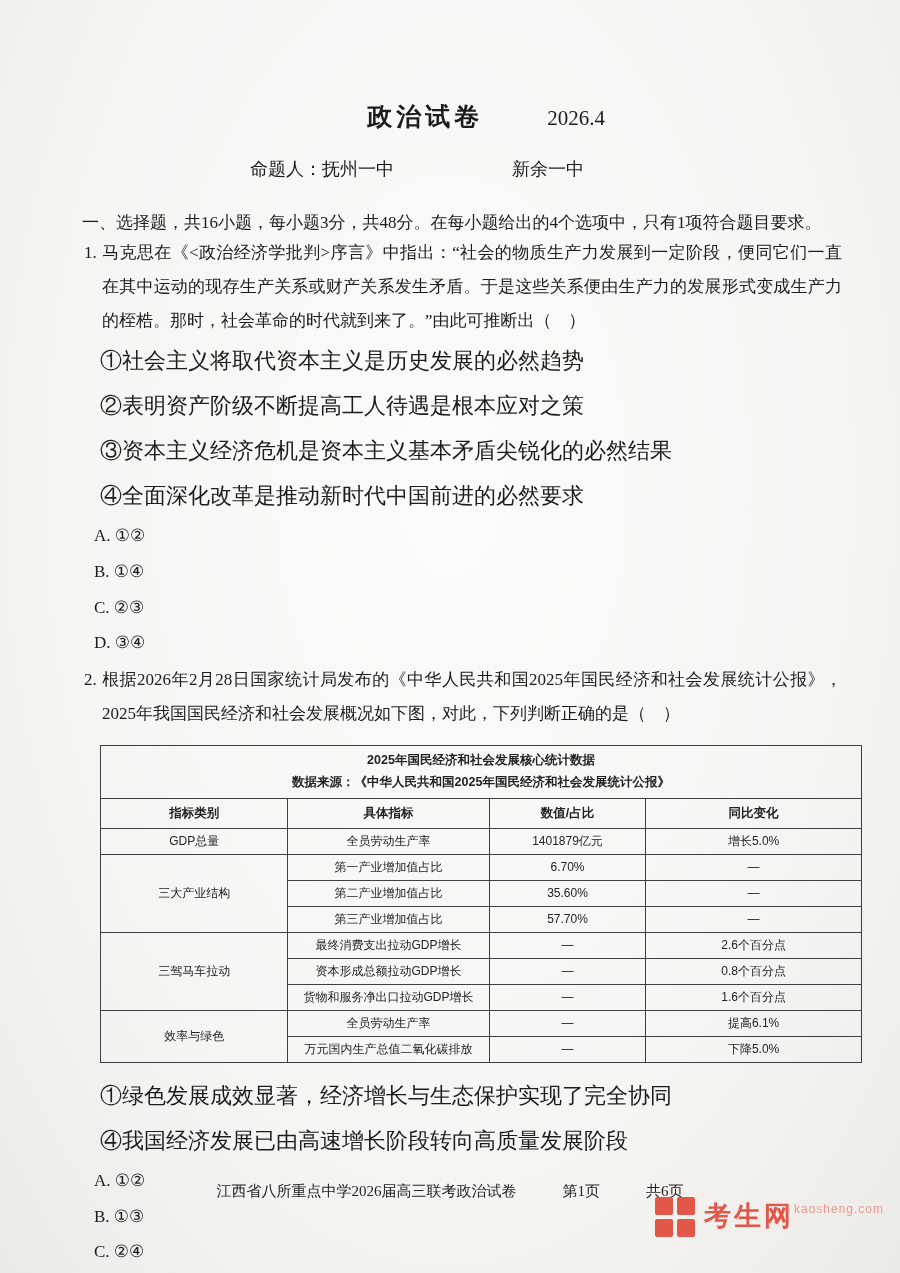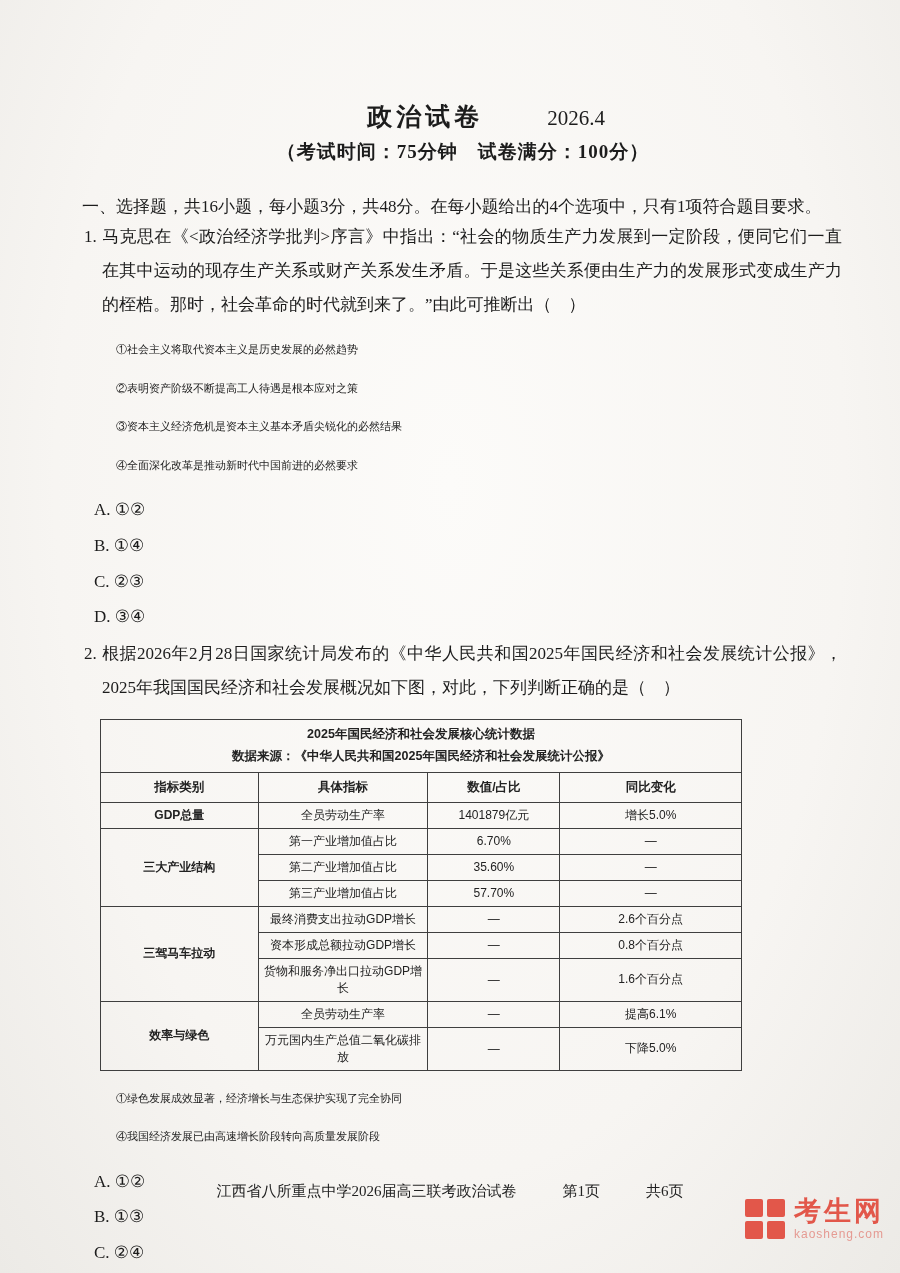--- a/index.html
+++ b/index.html
@@ -22,56 +22,59 @@
   .subtitle { font-size: 25px; font-weight: bold; letter-spacing: 4px; }
   .date { font-size: 21px; }
   .setters { margin-top: 24px; font-size: 18px; display: flex; gap: 118px; padding-left: 166px; }
   .exam-info { margin-top: 6px; text-align: center; font-size: 19px; font-weight: bold; letter-spacing: 1px; }
 
   .section-header { margin: 30px 0 0 -2px; font-size: 17px; white-space: nowrap; }
 
   .question { margin-top: 2px; }
   p.stem { margin: 0; font-size: 17px; line-height: 2.0; text-align: justify; padding-left: 18px; text-indent: -18px; }
   .qnum { margin-right: 5px; }
-  p.item { margin: 16px; font-size: 11px; line-height: 2.05; padding-left: 16px; }
+  p.item { margin: 0; font-size: 22px; line-height: 2.05; padding-left: 16px; }
   .options { display: flex; font-size: 17px; line-height: 2.1; padding-left: 10px; flex-direction: column; }
   .options span { width: 112px; }
 
   .table-wrap { margin: 14px 0 10px 16px; }
-  table.stats { border-collapse: collapse; width: 642px; font-family: "Liberation Sans", "DejaVu Sans", sans-serif; }
+  table.stats { border-collapse: collapse; width: 762px; font-family: "Liberation Sans", "DejaVu Sans", sans-serif; }
   table.stats td { border: 1px solid #3f3f3f; text-align: center; font-size: 12px; padding: 4px 3px; color: #222; }
   td.t-title { padding: 7px 4px; }
   .t-title-line { font-weight: bold; font-size: 12.5px; line-height: 1.75; }
   tr.t-head td { font-weight: bold; font-size: 12.5px; padding: 6px 3px; }
-  td.cat { font-weight: bold; }
+  td.cat { font-weight: normal; }
   col.c1 { width: 158px; } col.c2 { width: 170px; } col.c3 { width: 132px; } col.c4 { width: 182px; }
 
   .footer { position: absolute; top: 1182px; left: 0; width: 100%; display: flex; justify-content: center; gap: 46px; font-size: 15px; color: #222; }
 
   .watermark { position: absolute; top: 1197px; right: 16px; display: flex; align-items: center; gap: 9px; }
   .wm-logo { width: 40px; height: 40px; display: grid; grid-template-columns: 1fr 1fr; grid-template-rows: 1fr 1fr; gap: 4px; }
   .wm-logo i { background: #e2574a; border-radius: 2px; }
-  .wm-text { display: flex; flex-direction: column; }
+  .wm-text { display: flex; flex-direction: row; }
   .wm-name { font-size: 27px; font-weight: bold; color: #e2574a; letter-spacing: 3px; font-family: "Liberation Sans", "DejaVu Sans", sans-serif; line-height: 1.1; }
   .wm-domain { font-size: 12px; color: #e59a92; font-family: "Liberation Sans", "DejaVu Sans", sans-serif; letter-spacing: 1px; }
 </style>
 </head>
 <body>
 
 <div class="paper">
   <div class="content">
 
 
     <div class="subtitle-row">
       <span class="subtitle">政治试卷</span>
       <span class="date">2026.4</span>
     </div>
 
+    <div class="setters">
+      <span>命题人：抚州一中</span>
+      <span>新余一中</span>
+    </div>
 
-    <div class="exam-info">（考试时间：75分钟　试卷满分：100分）</div>
 
     <p class="section-header">一、选择题，共16小题，每小题3分，共48分。在每小题给出的4个选项中，只有1项符合题目要求。</p>
 
     <div class="question">
       <p class="stem"><span class="qnum">1.</span><span>马克思在《&lt;政治经济学批判&gt;序言》中指出：“社会的物质生产力发展到一定阶段，便同它们一直在其中运动的现存生产关系或财产关系发生矛盾。于是这些关系便由生产力的发展形式变成生产力的桎梏。那时，社会革命的时代就到来了。”由此可推断出（　）</span></p>
       <p class="item">①社会主义将取代资本主义是历史发展的必然趋势</p>
       <p class="item">②表明资产阶级不断提高工人待遇是根本应对之策</p>
       <p class="item">③资本主义经济危机是资本主义基本矛盾尖锐化的必然结果</p>
       <p class="item">④全面深化改革是推动新时代中国前进的必然要求</p>
       <div class="options">

